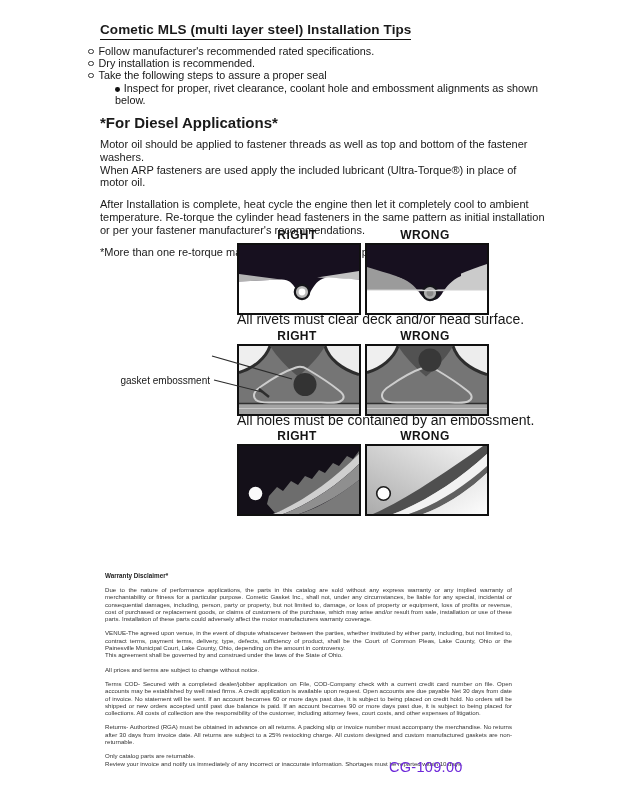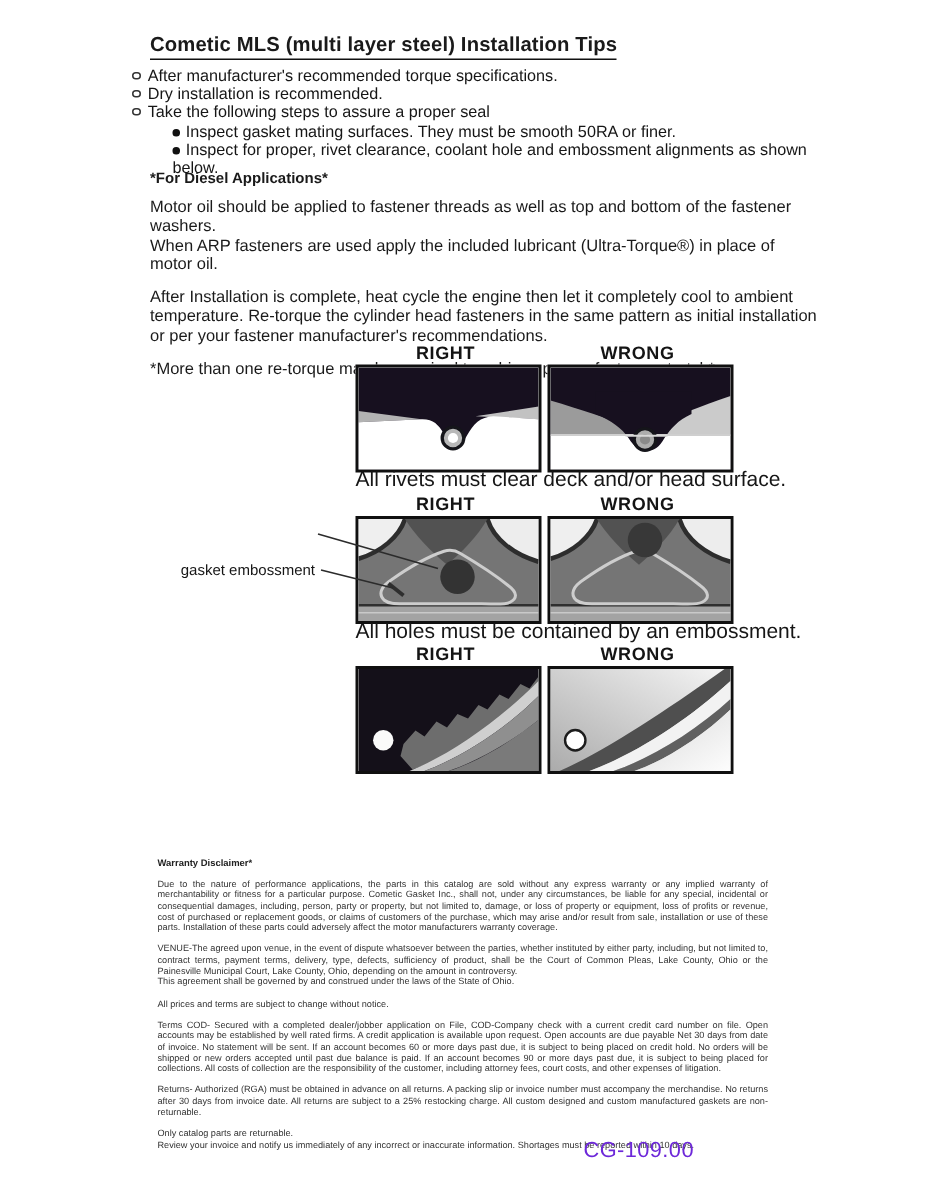--- a/index.html
+++ b/index.html
@@ -13,21 +13,21 @@
     border-bottom:1.6px solid #111; padding-bottom:2px; letter-spacing:0.1px;
   }
   .tips { left:88px; top:45px; width:460px; }
   .tip { font-size:10.8px; line-height:12.2px; color:#161616; }
   .tip.sub { padding-left:27px; }
   .ring { display:inline-block; width:3.5px; height:3.5px; border:1px solid #333;
           border-radius:50%; margin-right:5px; position:relative; top:-1px; }
   .dot  { display:inline-block; width:4.8px; height:4.8px; background:#111;
           border-radius:50%; margin-right:4px; }
   .diesel { left:100px; top:114px; width:446px; }
-  .diesel h2 { margin:0 0 7px 0; font-size:10px; font-weight:bold; }
+  .diesel h2 { margin:0 0 7px 0; font-size:15px; font-weight:bold; }
   .diesel p { margin:0 0 9px 0; font-size:11px; line-height:12.8px; white-space:pre-line; }
   .dlabel { width:120px; text-align:center; font-size:12px; font-weight:600;
             letter-spacing:0.4px; color:#141414; }
   .dbox { width:120px; height:68px; border:2px solid #101010; background:#fff; }
   .dbox svg { display:block; }
   .dcaption { font-size:14px; line-height:13px; color:#161616; white-space:pre-line; }
   .anno { font-size:10px; line-height:11.5px; text-align:right; color:#161616; white-space:pre-line; }
   .leader { pointer-events:none; z-index:5; }
   .legal { left:105px; top:572px; width:407px; color:#333; }
   .legal h3 { margin:0 0 7px 0; font-size:6.3px; font-weight:bold; color:#222; }
@@ -36,24 +36,23 @@
   .footer-code { left:389px; top:759px; font-size:14.5px; letter-spacing:0.3px; color:#6d28d9; }
 </style>
 </head>
 <body>
 
 <div class="page">
 
   <div class="abs title">Cometic MLS (multi layer steel) Installation Tips</div>
 
   <div class="abs tips">
-    <div class="tip"><span class="ring"></span><span>After manufacturer's recommended torque specifications.</span></div>
+    <div class="tip"><span class="ring"></span><span>Follow manufacturer's recommended rated specifications.</span></div>
     <div class="tip"><span class="ring"></span><span>Dry installation is recommended.</span></div>
     <div class="tip"><span class="ring"></span><span>Take the following steps to assure a proper seal</span></div>
-    <div class="tip sub"><span class="dot"></span><span>Inspect gasket mating surfaces.  They must be smooth 50RA or finer.</span></div>
     <div class="tip sub"><span class="dot"></span><span>Inspect for proper, rivet clearance, coolant hole and embossment alignments as shown below.</span></div>
   </div>
 
   <div class="abs diesel">
     <h2>*For Diesel Applications*</h2>
     <p>Motor oil should be applied to fastener threads as well as top and bottom of the fastener washers.
 When ARP fasteners are used apply the included lubricant (Ultra-Torque®) in place of motor oil.</p>
     <p>After Installation is complete, heat cycle the engine then let it completely cool to ambient
 temperature. Re-torque the cylinder head fasteners in the same pattern as initial installation
 or per your fastener manufacturer's recommendations.</p>

